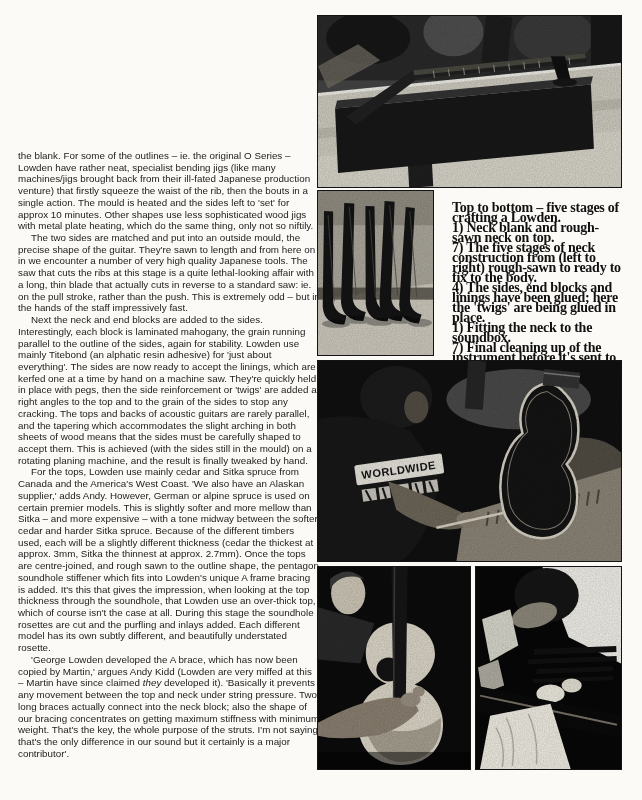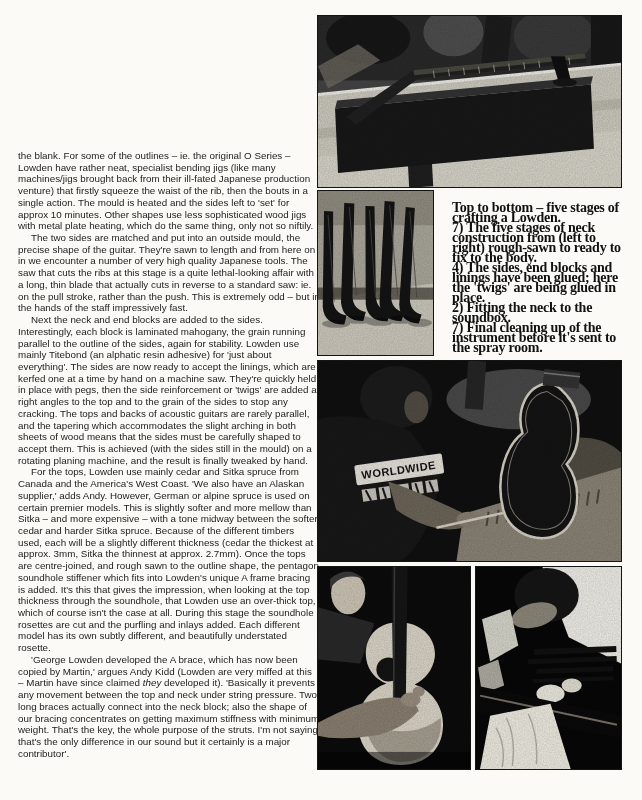--- a/index.html
+++ b/index.html
@@ -132,23 +132,24 @@
         <ellipse cx="61" cy="130" rx="14" ry="4"></ellipse>
           <ellipse cx="82" cy="128" rx="14" ry="4"></ellipse>
         <ellipse cx="101" cy="131" rx="12" ry="4"></ellipse>
       </g>
       <rect width="114" height="163" filter="url(#grain)" opacity="0.45"></rect>
     </svg>
   </figure>
 
   <div class="caption" id="caption">
       <div class="cap-line">Top to bottom – five stages of crafting a Lowden.</div>
+      <div class="cap-line">1) Neck blank and rough-sawn neck on top.</div>
       <div class="cap-line">7) The five stages of neck construction from (left to right) rough-sawn to ready to fix to the body.</div>
       <div class="cap-line">4) The sides, end blocks and linings have been glued; here the 'twigs' are being glued in place.</div>
-      <div class="cap-line">2) Fitting the neck to the soundbox.</div>
+      <div class="cap-line">1) Fitting the neck to the soundbox.</div>
       <div class="cap-line">7) Final cleaning up of the instrument before it's sent to the spray room.</div>
     </div>
 
   <figure class="photo photo3" role="img" aria-label="Craftsman gluing the twigs to the glued sides, end blocks and linings">
     <svg viewBox="0 0 302 199" preserveAspectRatio="none">
       <rect width="302" height="199" fill="#101010"></rect>
       <ellipse cx="200" cy="38" rx="72" ry="30" fill="#4a4a4a"></ellipse>
       <ellipse cx="262" cy="118" rx="52" ry="42" fill="#5d584e" opacity="0.85"></ellipse>
       <rect x="148" y="0" width="18" height="48" fill="#262626" transform="rotate(4 157 24)"></rect>
 

